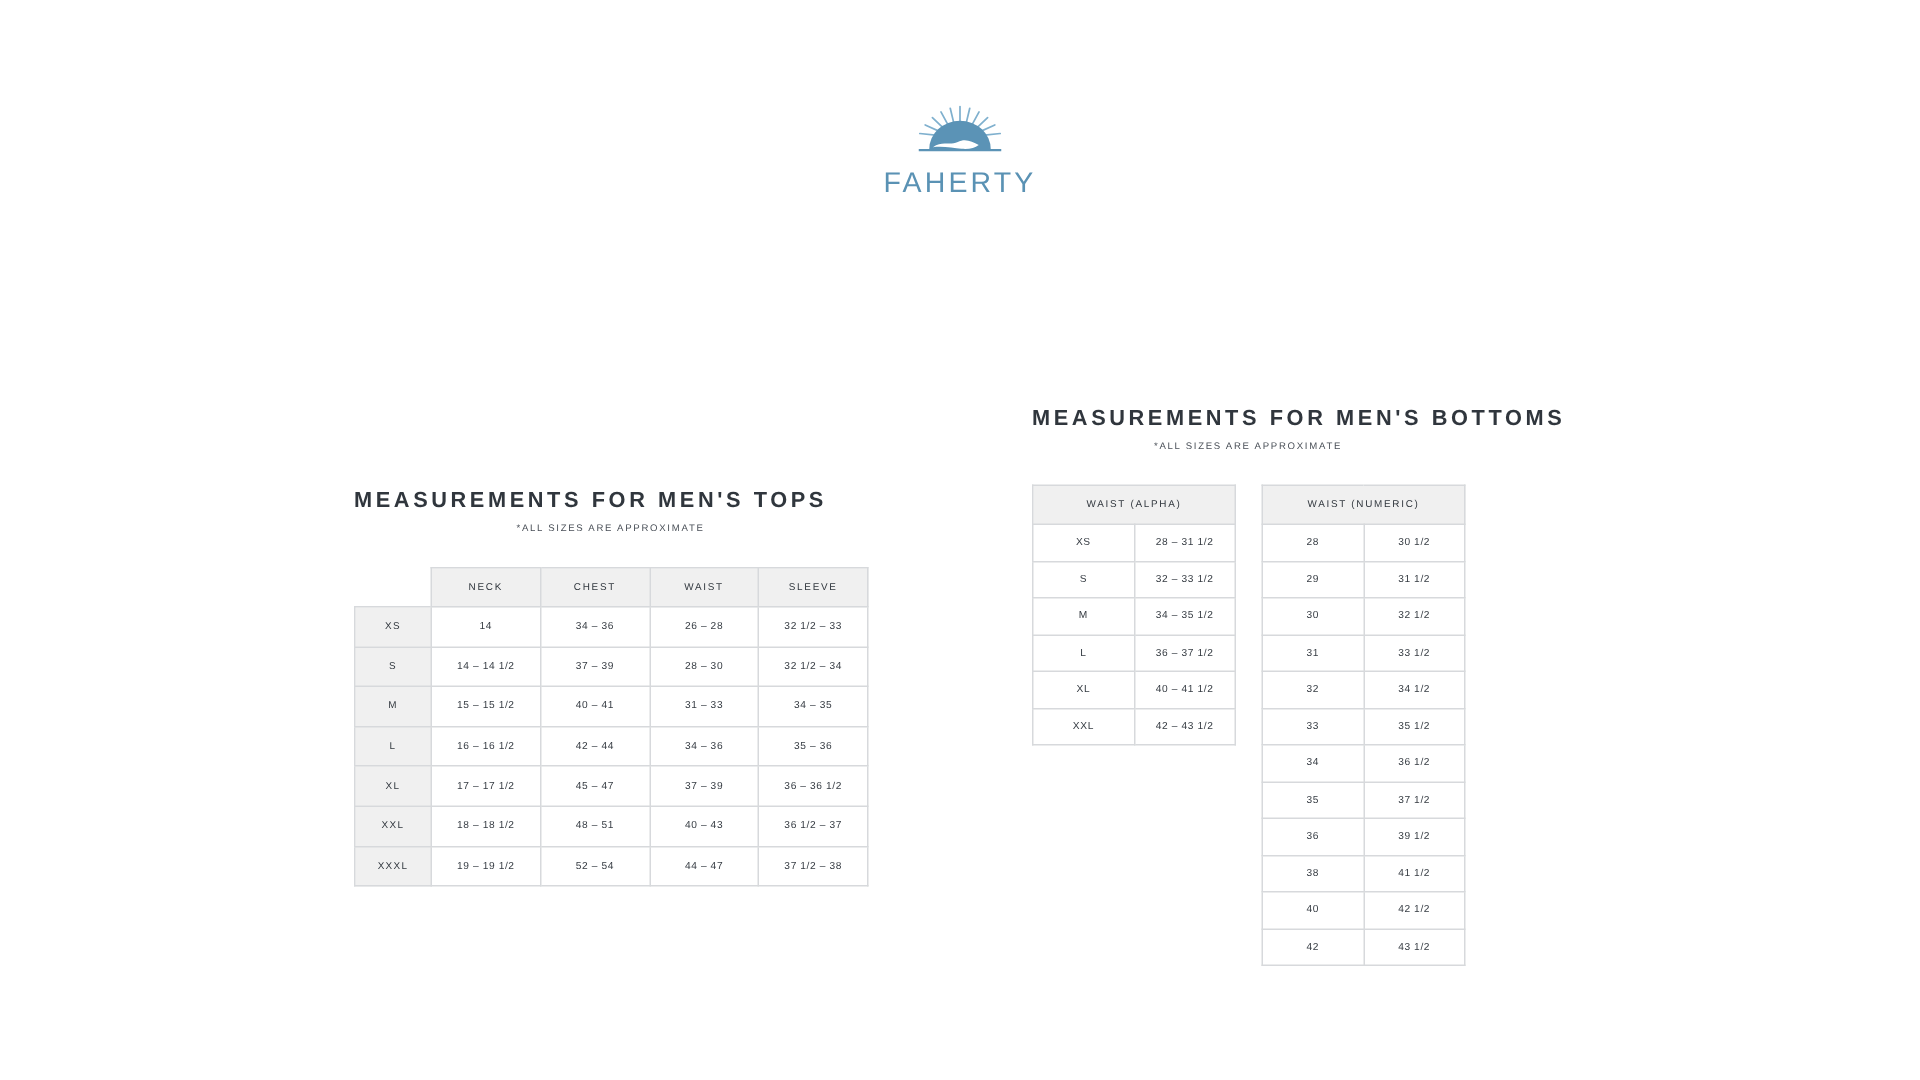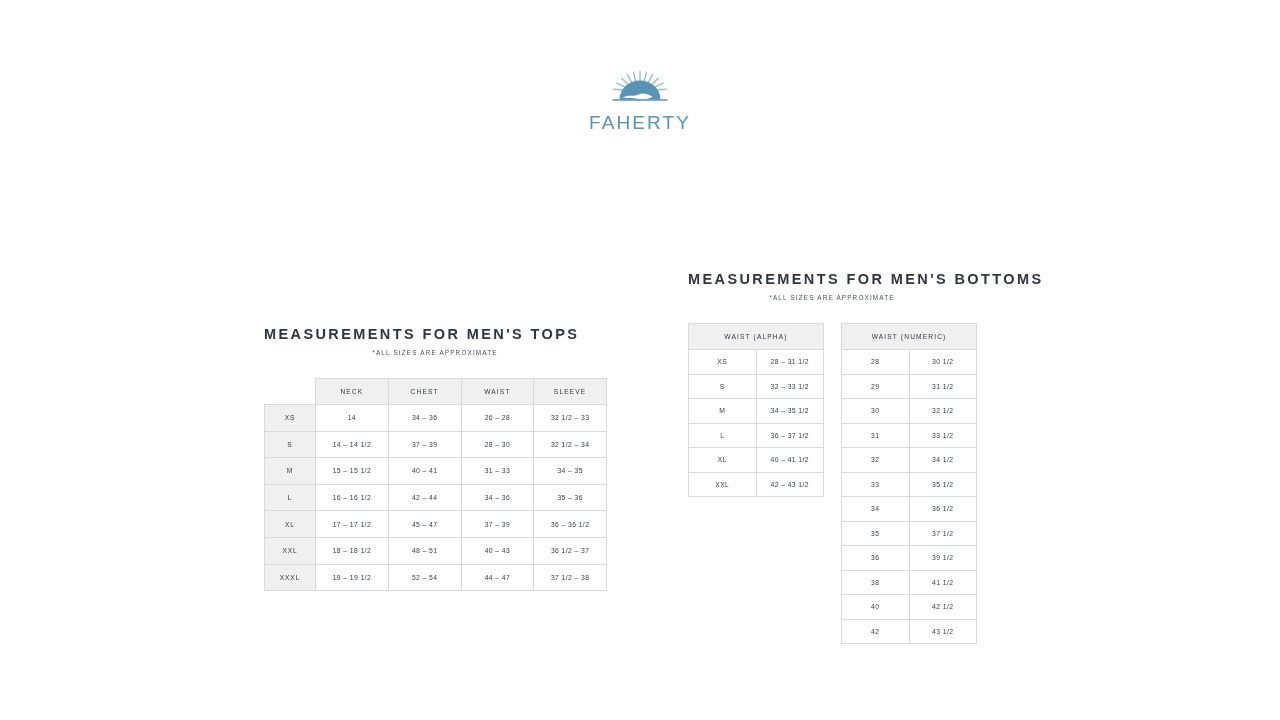--- a/index.html
+++ b/index.html
@@ -95,21 +95,21 @@
   .val-cell {
     background: #ffffff;
     font-size: 6.8px;
     letter-spacing: 0.4px;
     color: #363c43;
   }
 
   
   #tops-section {
     position: absolute;
-    left: 264px;
+    left: 236px;
     top: 326px;
     width: 342px;
   }
   #tops-table {
     margin-top: 22px;
     width: 342px;
   }
   #tops-table tr { height: 26.6px; }
   #tops-table tr.head-row { height: 25px; }
   #tops-table col.c-size  { width: 51px; }

